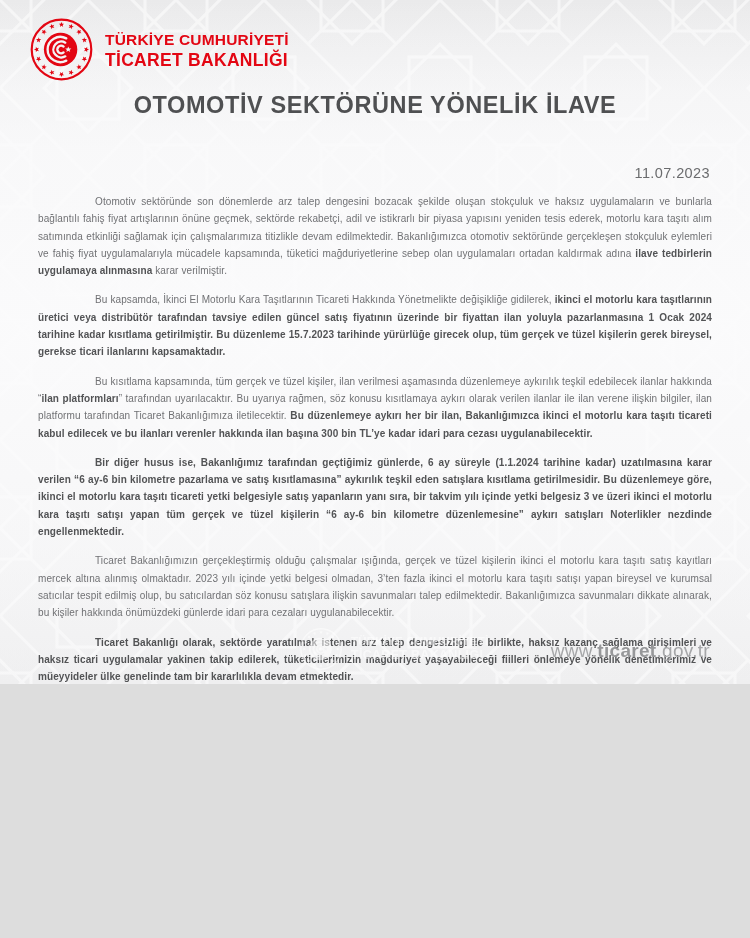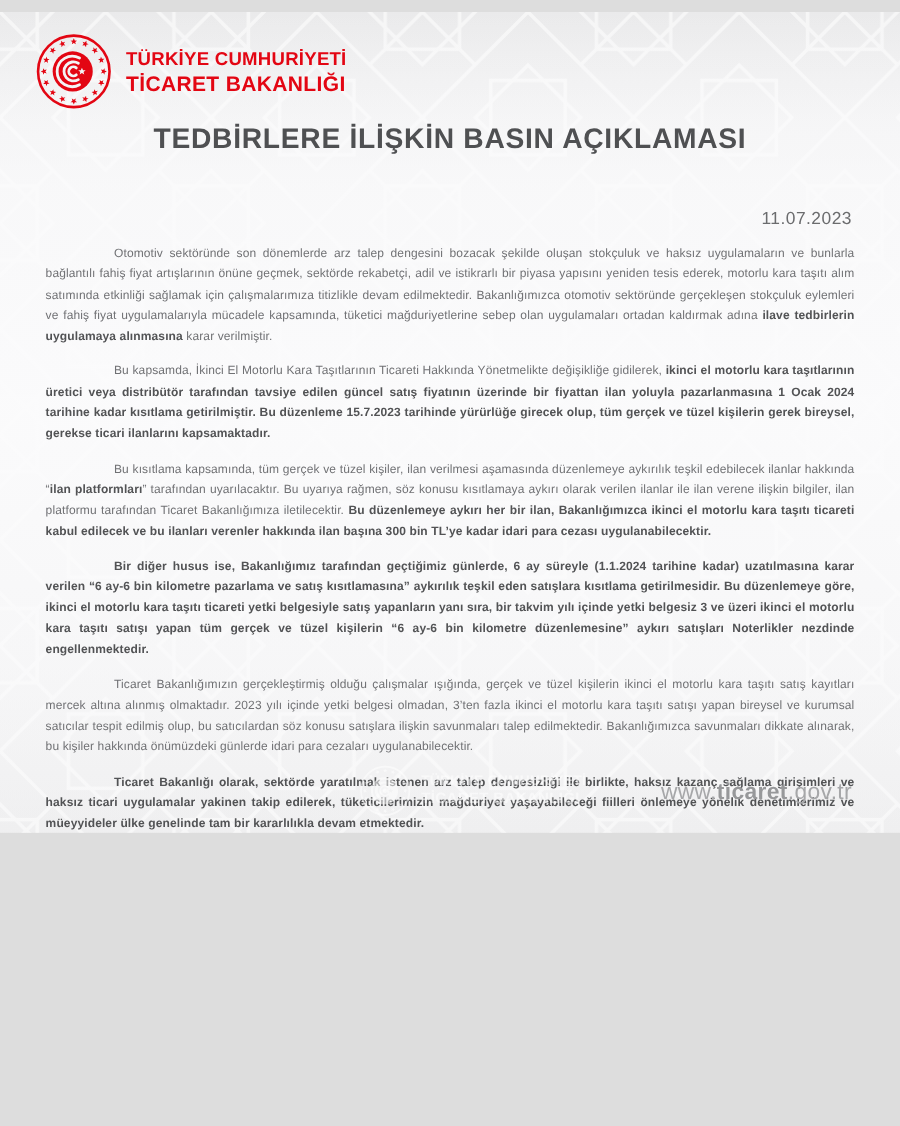--- a/index.html
+++ b/index.html
@@ -8,21 +8,21 @@
     --body-color:#707174;
     --bold-color:#525355;
     --date-color:#6b6c6e;
     --url-color:#a6a7a9;
     --url-bold-color:#97989a;
     --watermark-color:#ffffff;
   }
   html,body{margin:0;padding:0;}
   body{font-family:"Liberation Sans","DejaVu Sans",sans-serif;background:#dddddd;}
   .page{
-    position:relative;width:750px;height:684px;overflow:hidden;margin:10px auto;
+    position:relative;width:750px;height:684px;overflow:hidden;margin:0 auto;
     background:linear-gradient(180deg,#eaeaeb 0%,#f2f2f3 14%,#f7f7f8 45%,#f3f3f4 78%,#ededee 100%);
   }
   .pattern-layer{position:absolute;inset:0;opacity:.55;pointer-events:none;}
   .fade-layer{
     position:absolute;inset:0;pointer-events:none;
     background:linear-gradient(180deg,
       rgba(249,249,250,0) 0%,
       rgba(250,250,251,.72) 22%,
       rgba(251,251,252,.85) 48%,
       rgba(250,250,251,.60) 74%,
@@ -160,21 +160,21 @@
       <svg class="emblem" viewBox="0 0 72 72" aria-hidden="true">
         <use href="#emblem-shape"></use>
       </svg>
       <div class="ministry">
         <div class="l1">TÜRKİYE CUMHURİYETİ</div>
         <div class="l2">TİCARET BAKANLIĞI</div>
       </div>
     </div>
 
     <div class="title">
-      <div>TEDBİRLERE İLİŞKİN BASIN AÇIKLAMASI</div>
+      <div>OTOMOTİV SEKTÖRÜNE YÖNELİK İLAVE</div>
     </div>
 
     <div class="date">11.07.2023</div>
 
     <div class="body">
       <p><span class="run">Otomotiv sektöründe son dönemlerde arz talep dengesini bozacak şekilde oluşan stokçuluk ve haksız uygulamaların ve bunlarla bağlantılı fahiş fiyat artışlarının önüne geçmek, sektörde rekabetçi, adil ve istikrarlı bir piyasa yapısını yeniden tesis ederek, motorlu kara taşıtı alım satımında etkinliği sağlamak için çalışmalarımıza titizlikle devam edilmektedir. Bakanlığımızca otomotiv sektöründe gerçekleşen stokçuluk eylemleri ve fahiş fiyat uygulamalarıyla mücadele kapsamında, tüketici mağduriyetlerine sebep olan uygulamaları ortadan kaldırmak adına </span><span class="run b">ilave tedbirlerin uygulamaya alınmasına</span><span class="run"> karar verilmiştir.</span></p>
       <p><span class="run">Bu kapsamda, İkinci El Motorlu Kara Taşıtlarının Ticareti Hakkında Yönetmelikte değişikliğe gidilerek, </span><span class="run b">ikinci el motorlu kara taşıtlarının üretici veya distribütör tarafından tavsiye edilen güncel satış fiyatının üzerinde bir fiyattan ilan yoluyla pazarlanmasına 1 Ocak 2024 tarihine kadar kısıtlama getirilmiştir. Bu düzenleme 15.7.2023 tarihinde yürürlüğe girecek olup, tüm gerçek ve tüzel kişilerin gerek bireysel, gerekse ticari ilanlarını kapsamaktadır.</span></p>
       <p><span class="run">Bu kısıtlama kapsamında, tüm gerçek ve tüzel kişiler, ilan verilmesi aşamasında düzenlemeye aykırılık teşkil edebilecek ilanlar hakkında “</span><span class="run b">ilan platformları</span><span class="run">” tarafından uyarılacaktır. Bu uyarıya rağmen, söz konusu kısıtlamaya aykırı olarak verilen ilanlar ile ilan verene ilişkin bilgiler, ilan platformu tarafından Ticaret Bakanlığımıza iletilecektir. </span><span class="run b">Bu düzenlemeye aykırı her bir ilan, Bakanlığımızca ikinci el motorlu kara taşıtı ticareti kabul edilecek ve bu ilanları verenler hakkında ilan başına 300 bin TL’ye kadar idari para cezası uygulanabilecektir.</span></p>
       <p><span class="run b">Bir diğer husus ise, Bakanlığımız tarafından geçtiğimiz günlerde, 6 ay süreyle (1.1.2024 tarihine kadar) uzatılmasına karar verilen “6 ay-6 bin kilometre pazarlama ve satış kısıtlamasına” aykırılık teşkil eden satışlara kısıtlama getirilmesidir. Bu düzenlemeye göre, ikinci el motorlu kara taşıtı ticareti yetki belgesiyle satış yapanların yanı sıra, bir takvim yılı içinde yetki belgesiz 3 ve üzeri ikinci el motorlu kara taşıtı satışı yapan tüm gerçek ve tüzel kişilerin “6 ay-6 bin kilometre düzenlemesine” aykırı satışları Noterlikler nezdinde engellenmektedir.</span></p>
       <p><span class="run">Ticaret Bakanlığımızın gerçekleştirmiş olduğu çalışmalar ışığında, gerçek ve tüzel kişilerin ikinci el motorlu kara taşıtı satış kayıtları mercek altına alınmış olmaktadır. 2023 yılı içinde yetki belgesi olmadan, 3’ten fazla ikinci el motorlu kara taşıtı satışı yapan bireysel ve kurumsal satıcılar tespit edilmiş olup, bu satıcılardan söz konusu satışlara ilişkin savunmaları talep edilmektedir. Bakanlığımızca savunmaları dikkate alınarak, bu kişiler hakkında önümüzdeki günlerde idari para cezaları uygulanabilecektir.</span></p>

